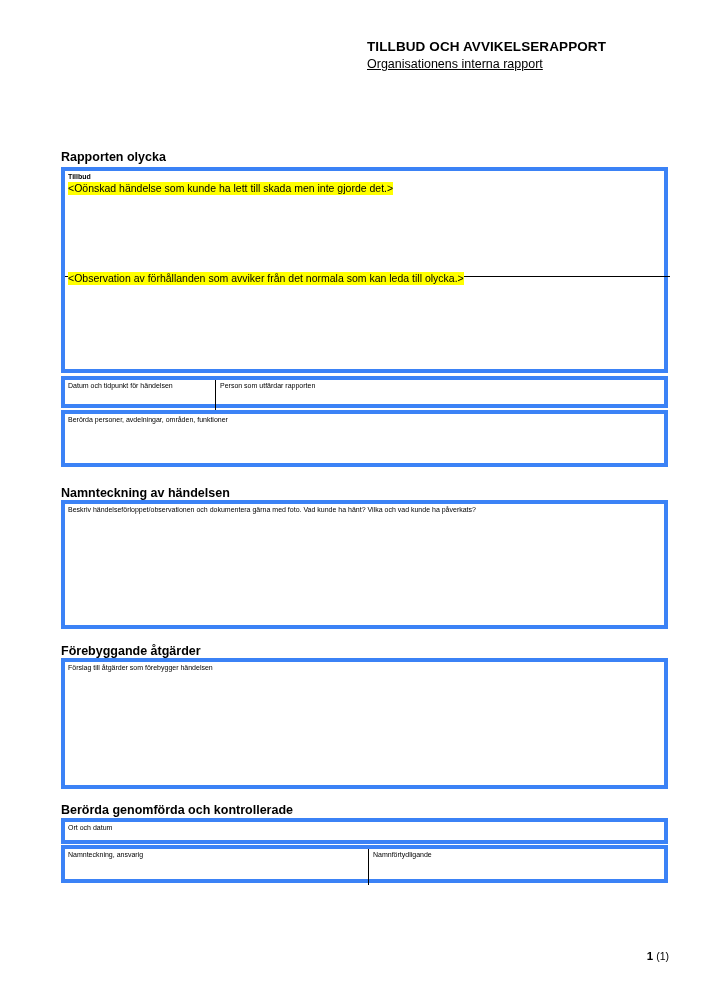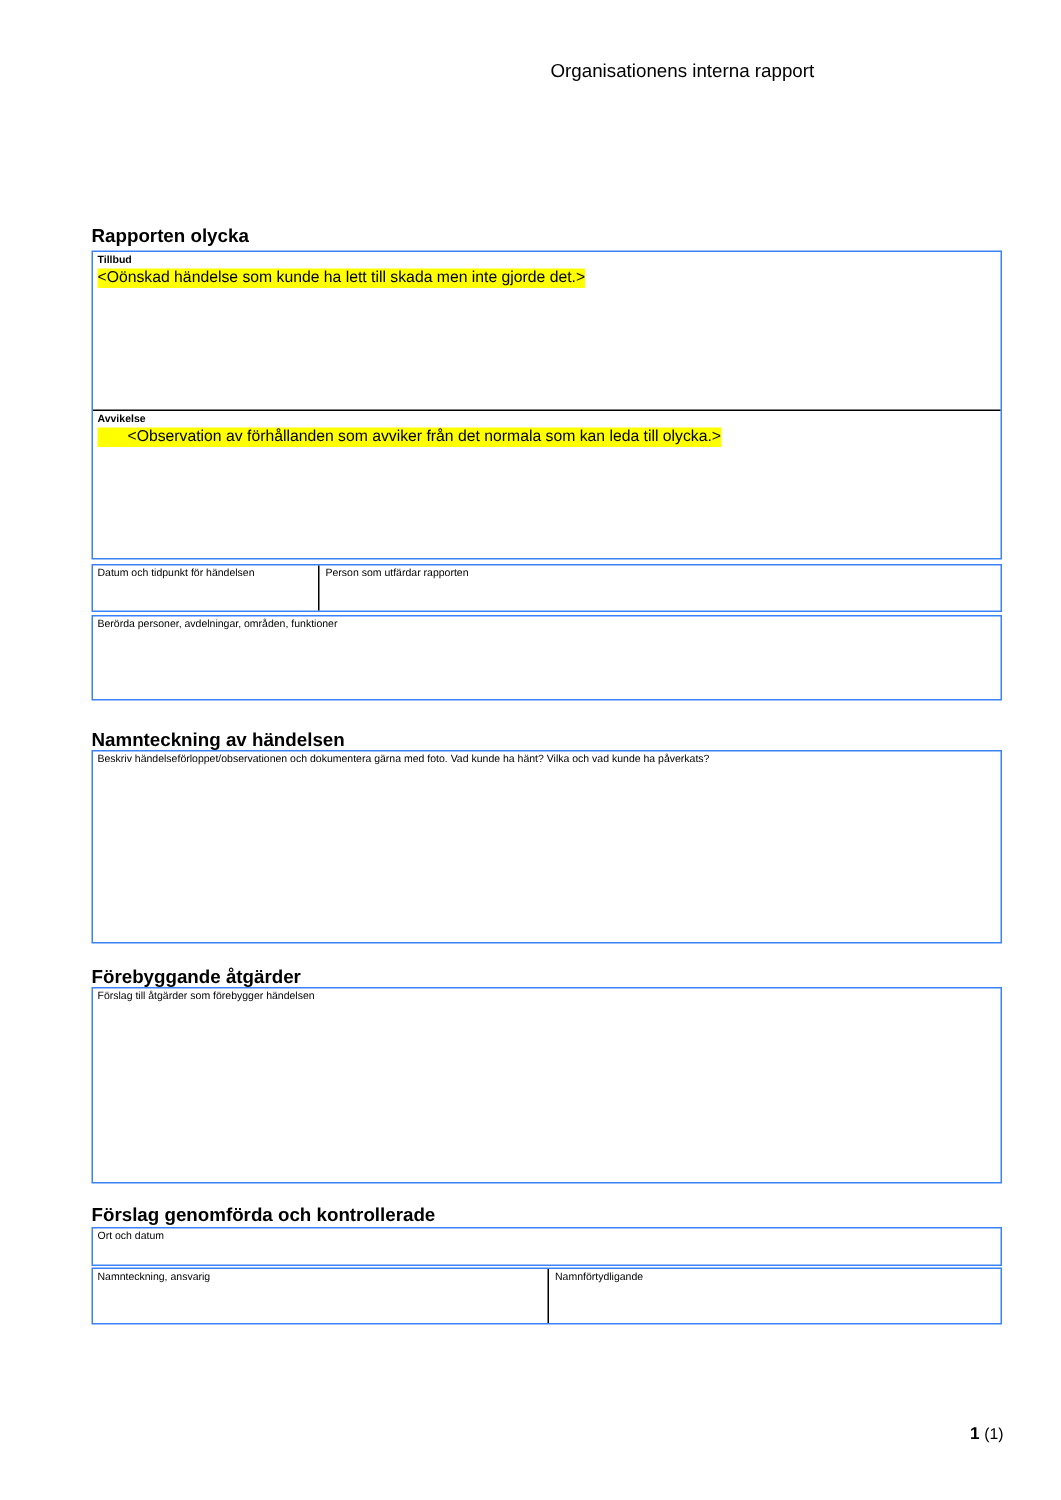--- a/index.html
+++ b/index.html
@@ -35,34 +35,35 @@
     font-size: 13.5px;
     font-weight: bold;
     letter-spacing: 0.1px;
     line-height: 17px;
   }
   .header .doc-subtitle {
     font-size: 12.5px;
     font-weight: normal;
     line-height: 16px;
     margin-top: 1px;
+    text-decoration: underline;
   }
 
   
   .section-heading {
     position: absolute;
     font-size: 12.5px;
     font-weight: bold;
     line-height: 14px;
   }
 
   
   .box {
     position: absolute;
-    border: 1px solid #3b82f6;
+    border: 4px solid #3b82f6;
     box-sizing: border-box;
     background: #ffffff;
   }
   .box-label {
     position: absolute;
     top: 1px;
     left: 3px;
     font-size: 7px;
     font-weight: bold;
     line-height: 9px;
@@ -107,34 +108,35 @@
     font-weight: normal;
     font-size: 10.5px;
   }
 </style>
 </head>
 <body>
 
 <div class="page">
 
   <div class="header">
+    <div class="doc-title">TILLBUD OCH AVVIKELSERAPPORT</div>
     <div class="doc-subtitle">Organisationens interna rapport</div>
   </div>
 
   <div class="section-heading" style="left:61px; top:150px;">Rapporten olycka</div>
 
   <div class="box" style="left:61px; top:167px; width:607px; height:206px;">
 
     <div class="box-label" style="top:1px; left:3px;">Tillbud</div>
     <div class="hl-text" style="top:11px;">&lt;Oönskad händelse som kunde ha lett till skada men inte gjorde det.&gt;</div>
 
     <div class="divider" style="left:0px; top:105px; width:605px;"></div>
 
     <div class="box-label" style="top:107px; left:3px;">Avvikelse</div>
-    <div class="hl-text" style="top:117px;padding-left:20px;">&lt;Observation av förhållanden som avviker från det normala som kan leda till olycka.&gt;</div>
+    <div class="hl-text" style="top:101px;">&lt;Observation av förhållanden som avviker från det normala som kan leda till olycka.&gt;</div>
   </div>
 
   <div class="box" style="left:61px; top:376px; width:607px; height:32px;">
     <div class="box-label normal" style="top:1px; left:3px;">Datum och tidpunkt för händelsen</div>
     <div class="vdivider" style="left:150px; top:0px; height:30px;"></div>
     <div class="box-label normal" style="top:1px; left:155px;">Person som utfärdar rapporten</div>
   </div>
 
   <div class="box" style="left:61px; top:410px; width:607px; height:57px;">
     <div class="box-label normal" style="top:1px; left:3px;">Berörda personer, avdelningar, områden, funktioner</div>
@@ -145,21 +147,21 @@
   <div class="box" style="left:61px; top:500px; width:607px; height:129px;">
     <div class="box-label normal" style="top:1px; left:3px;">Beskriv händelseförloppet/observationen och dokumentera gärna med foto. Vad kunde ha hänt? Vilka och vad kunde ha påverkats?</div>
   </div>
 
   <div class="section-heading" style="left:61px; top:644px;">Förebyggande åtgärder</div>
 
   <div class="box" style="left:61px; top:658px; width:607px; height:131px;">
     <div class="box-label normal" style="top:1px; left:3px;">Förslag till åtgärder som förebygger händelsen</div>
   </div>
 
-  <div class="section-heading" style="left:61px; top:803px;">Förslag genomförda och kontrollerade</div>
+  <div class="section-heading" style="left:61px; top:803px;">Berörda genomförda och kontrollerade</div>
 
   <div class="box" style="left:61px; top:818px; width:607px; height:26px;">
     <div class="box-label normal" style="top:1px; left:3px;">Ort och datum</div>
   </div>
 
   <div class="box" style="left:61px; top:845px; width:607px; height:38px;">
     <div class="box-label normal" style="top:1px; left:3px;">Namnteckning, ansvarig</div>
     <div class="vdivider" style="left:303px; top:0px; height:36px;"></div>
     <div class="box-label normal" style="top:1px; left:308px;">Namnförtydligande</div>
   </div>

